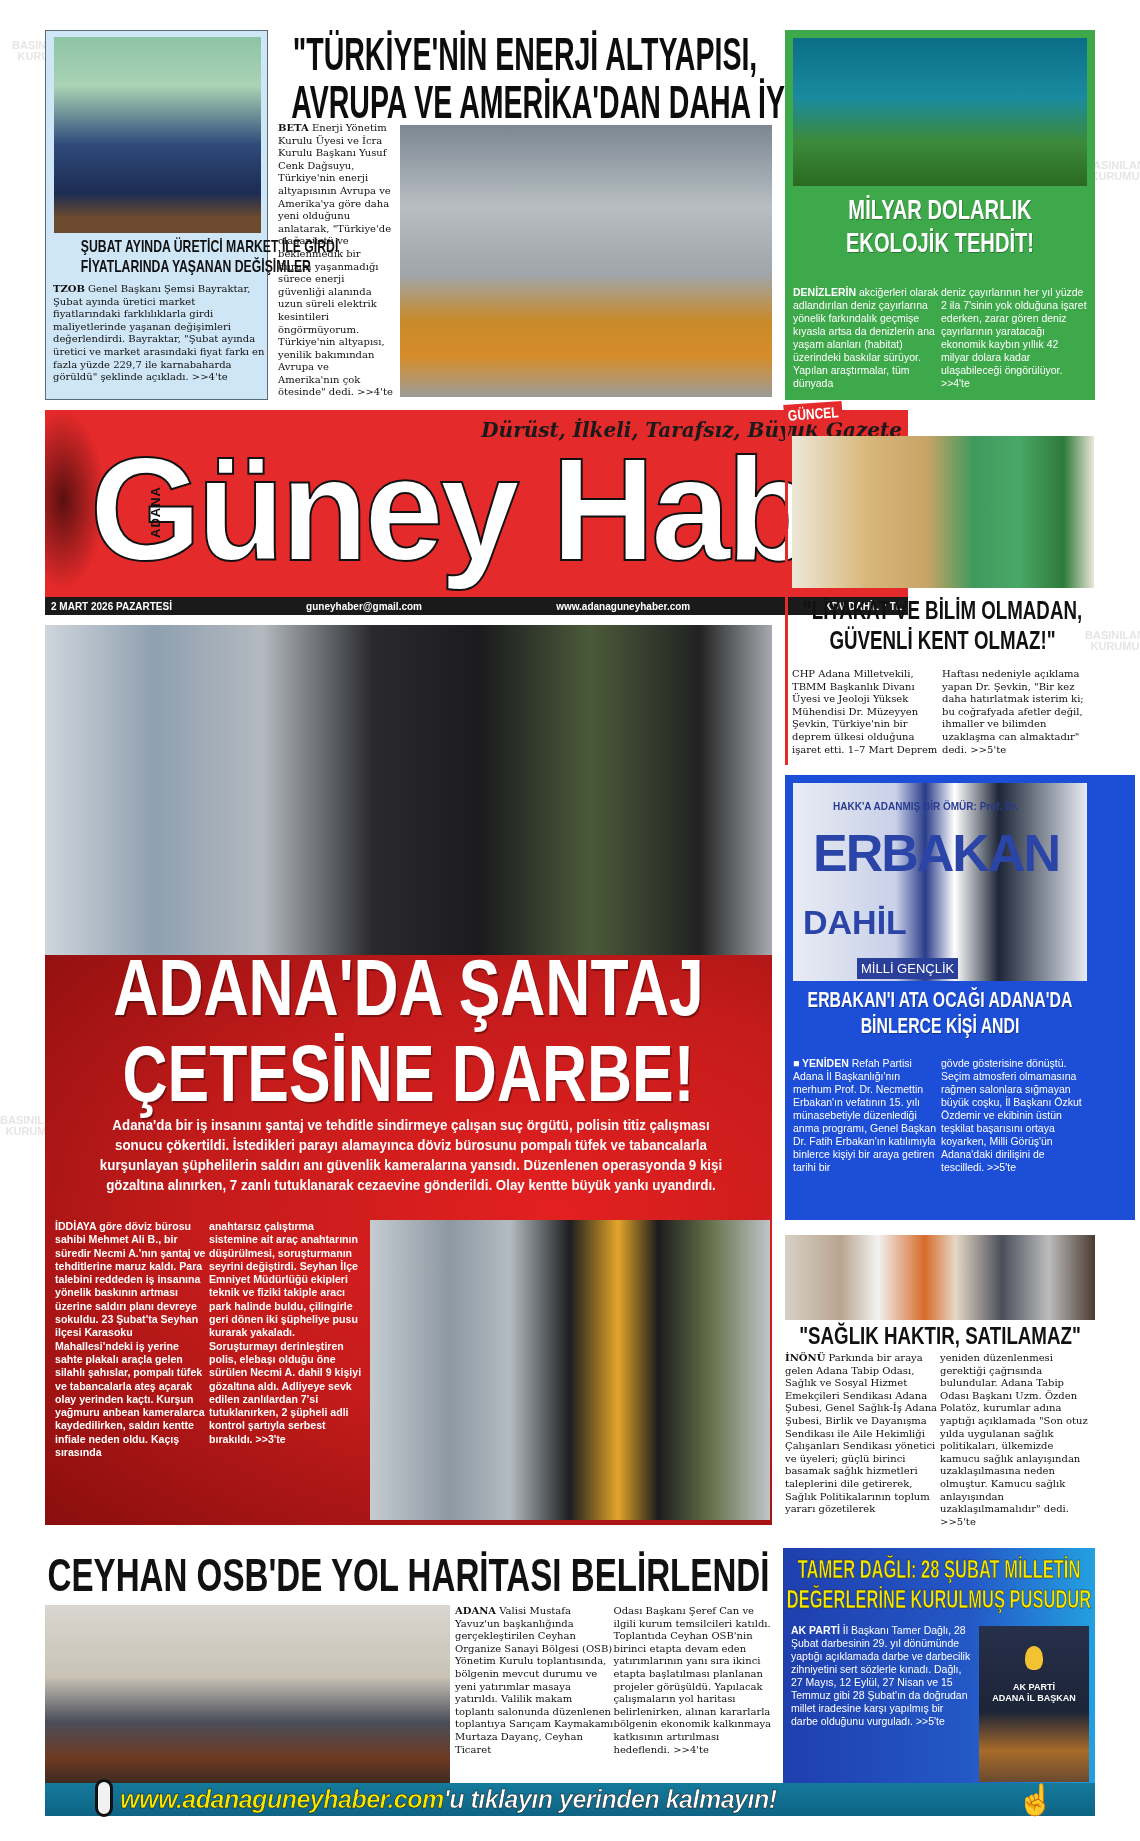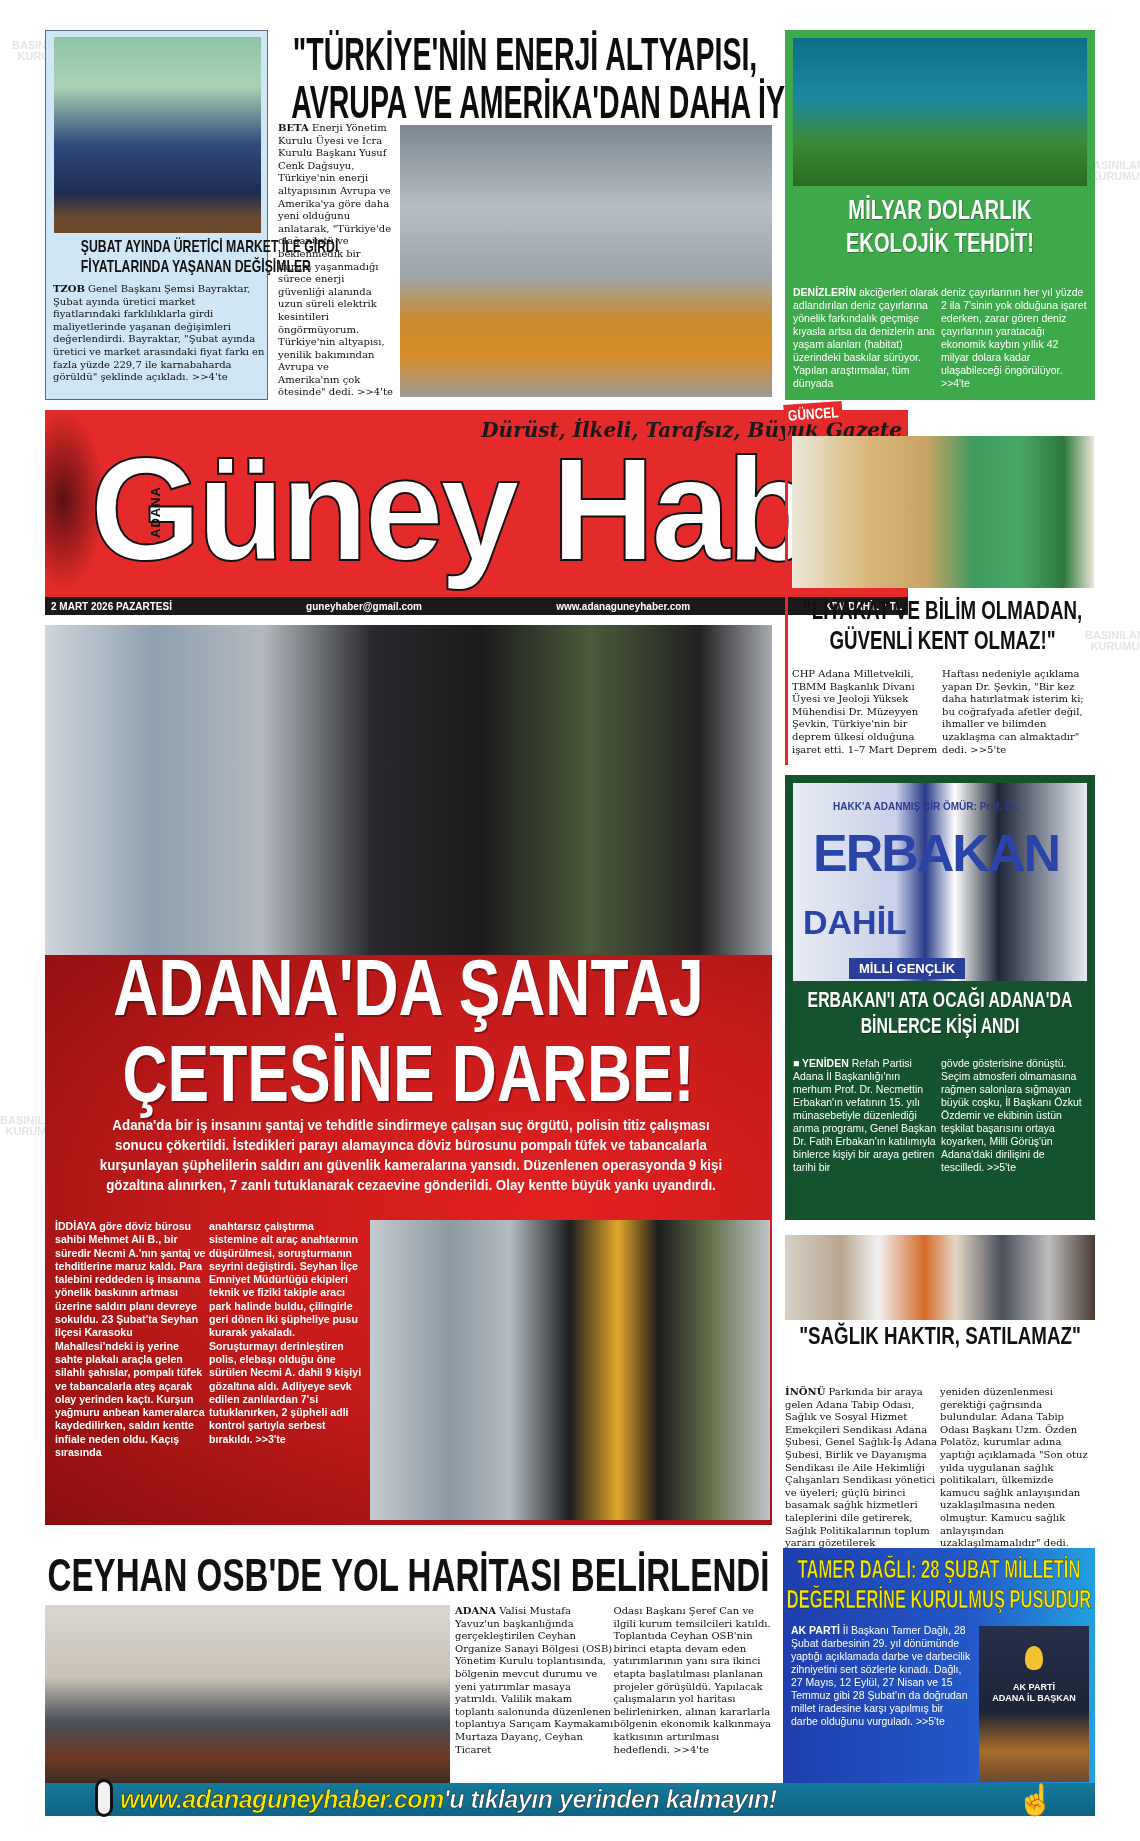--- a/index.html
+++ b/index.html
@@ -60,37 +60,37 @@
   #main-head { left: 45px; top: 945px; width: 727px; text-align: center; color: #fff; font-size: 80px; line-height: 86px; font-weight: 900; transform: scaleX(0.78); transform-origin: center top; white-space: nowrap; text-shadow: 2px 2px 0 rgba(0,0,0,0.35); }
   #main-head span { display: block; margin: 0 -120px; }
   #main-spot { left: 55px; top: 1115px; width: 712px; color: #fff; text-align: center; font-size: 15.5px; line-height: 20px; font-weight: 700; transform: scaleX(0.86); transform-origin: center top; }
   #main-spot span { display: block; margin: 0 -60px; }
   #main-cols { left: 55px; top: 1220px; width: 308px; color: #fff; }
   #main-cols .txt { font-size: 10.6px; line-height: 13.3px; font-weight: 700; }
   #main-photo2 { left: 370px; top: 1220px; width: 400px; height: 300px;
     background: linear-gradient(90deg,#c5ccd1 0%,#8d98a1 20%,#b4bcc2 35%,#1e1e20 50%,#e3a62a 62%,#1c1c1c 72%,#65704a 85%,#bfc4c8 100%); }
 
   
-  #erb { left: 785px; top: 775px; width: 310px; height: 445px; background: #14532d; }
+  #erb { left: 785px; top: 775px; width: 350px; height: 445px; background: #1d4ed8; }
   #erb .photo { left: 8px; top: 8px; width: 294px; height: 198px;
     background: linear-gradient(90deg,#e8ecf4 0%,#c9d0e8 35%,#2a3d8a 45%,#ffffff 55%,#1d2638 70%,#e8ecf4 100%); }
   #erb .sign1 { position: absolute; left: 40px; top: 18px; font-size: 10px; font-weight: 700; color: #2a3b8f; }
   #erb .sign2 { position: absolute; left: 20px; top: 40px; font-size: 52px; font-weight: 900; color: #2b44a8; letter-spacing: -2px; }
   #erb .sign3 { position: absolute; left: 10px; top: 120px; font-size: 34px; font-weight: 900; color: #2b44a8; }
-  #erb .badge { position: absolute; left: 56px; top: 175px; background: #2a3f9a; color: #fff; font-size: 13px; font-weight: 700; padding: 3px 10px; }
+  #erb .badge { position: absolute; left: 64px; top: 175px; background: #2a3f9a; color: #fff; font-size: 13px; font-weight: 400; padding: 3px 4px; }
   #erb h3 { position: absolute; left: 0; top: 212px; width: 310px; text-align: center; color: #fff; font-size: 22px; line-height: 26px; font-weight: 700; transform: scaleX(0.72); transform-origin: center; white-space: nowrap; text-shadow: 1px 1px 0 rgba(0,0,0,0.35); }
   #erb h3 span { display: block; margin: 0 -60px; }
   #erb .body { position: absolute; left: 8px; top: 282px; width: 296px; color: #fff; }
 
   
   #sag-photo { left: 785px; top: 1235px; width: 310px; height: 85px;
     background: linear-gradient(90deg,#d6d1c6 0%,#b9a58f 18%,#f2f2f2 30%,#d66b2a 45%,#e5d7c5 55%,#4a4f5a 70%,#bcbcbc 85%,#4a3a32 100%); }
   #sag-head { left: 783px; top: 1322px; width: 314px; text-align: center; font-size: 24px; line-height: 28px; font-weight: 700; color: #111; transform: scaleX(0.78); transform-origin: center top; white-space: nowrap; }
   #sag-head span { display: block; margin: 0 -50px; }
-  #sag-body { left: 785px; top: 1352px; width: 310px; margin-top: 34px; }
+  #sag-body { left: 785px; top: 1352px; width: 310px; }
 
   
   #cey-head { left: 45px; top: 1548px; width: 727px; text-align: center; font-size: 46px; line-height: 54px; font-weight: 900; color: #111; transform: scaleX(0.72); transform-origin: center top; white-space: nowrap; }
   #cey-head span { display: block; margin: 0 -150px; }
   #cey-photo { left: 45px; top: 1605px; width: 405px; height: 180px;
     background: linear-gradient(180deg,#d9d6d0 0%,#c9c2b5 40%,#4a4e5a 65%,#6e3a22 85%,#3a2a22 100%); }
   #cey-body { left: 455px; top: 1605px; width: 317px; }
 
   
   #tam { left: 783px; top: 1548px; width: 312px; height: 237px; background: linear-gradient(90deg,#1f3fae 0%,#2458c7 60%,#23a0e0 100%); }

